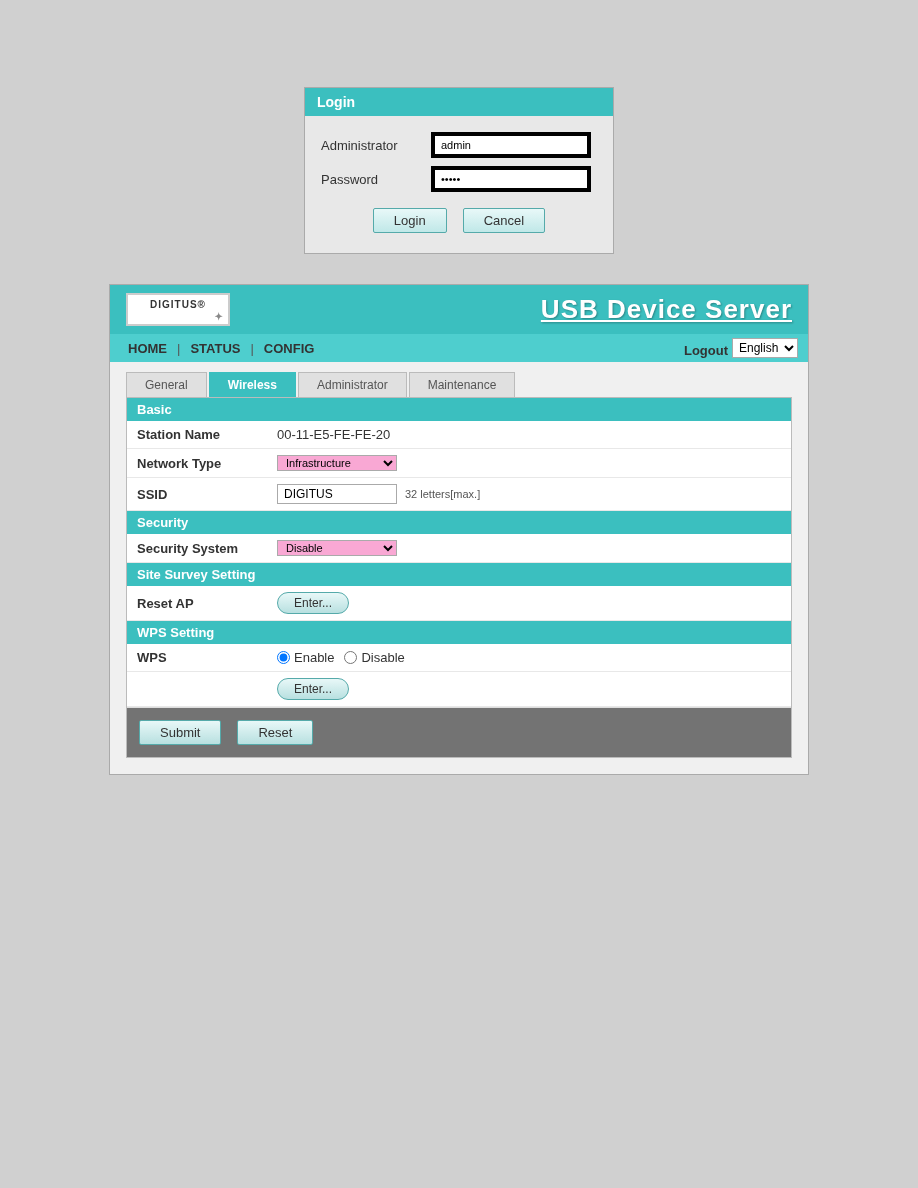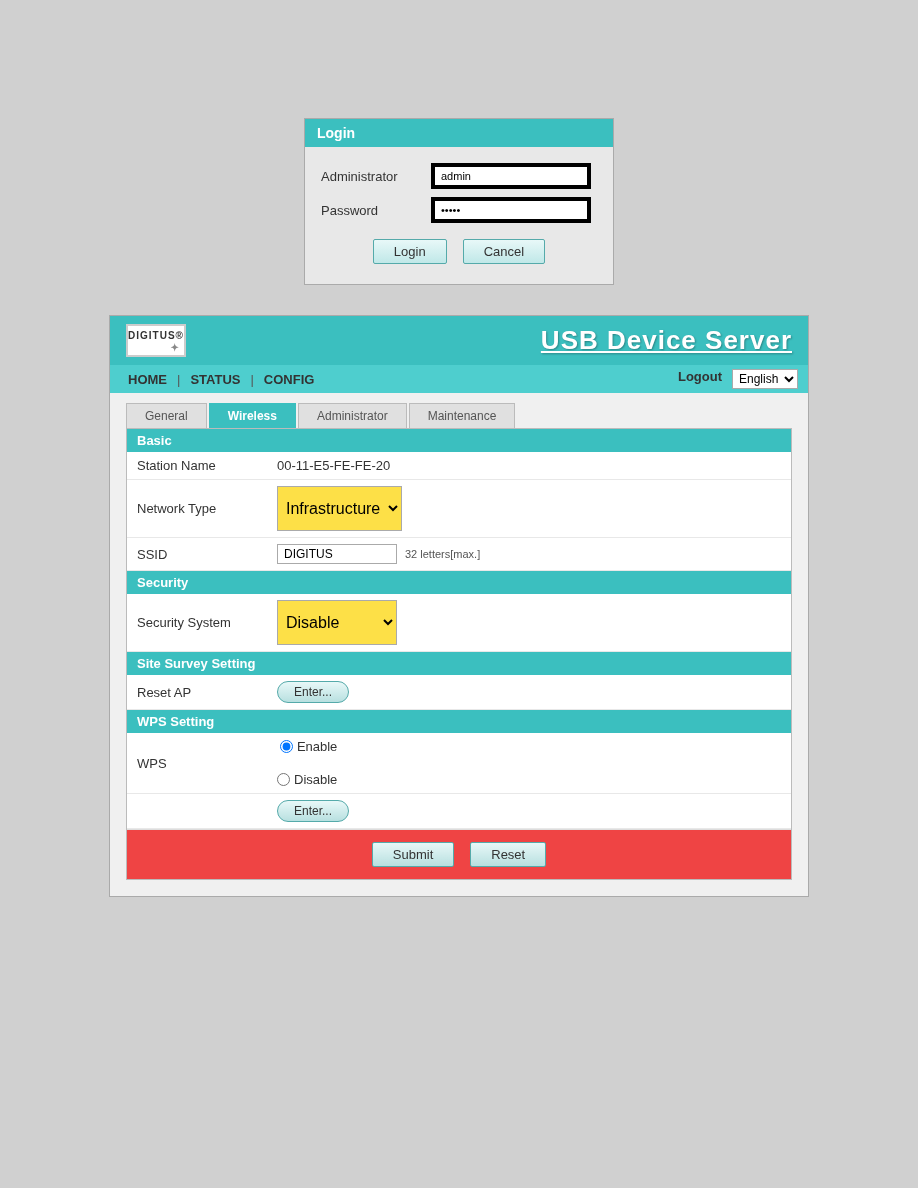--- a/index.html
+++ b/index.html
@@ -8,21 +8,21 @@
       font-family: Arial, sans-serif;
       font-size: 13px;
       width: 918px;
       min-height: 1188px;
     }
 
     
     .login-overlay {
       display: flex;
       justify-content: center;
-      padding-top: 118px;
+      padding-top: 87px;
       margin-bottom: 30px;
     }
     .login-box {
       background: #e8e8e8;
       border: 1px solid #aaa;
       width: 310px;
       padding-bottom: 20px;
     }
     .login-title {
       background: #3bbfbf;
@@ -77,21 +77,21 @@
     .ds-header {
       background: #3bbfbf;
       display: flex;
       align-items: center;
       padding: 8px 16px;
       justify-content: space-between;
     }
     .ds-logo {
       background: white;
       border: 2px solid #ccc;
-      padding: 4px 0;
+      padding: 4px 22px;
       font-size: 18px;
       font-weight: bold;
       color: #333;
       letter-spacing: 1px;
       position: relative;
       text-align: right;
     }
     .ds-logo span {
       font-size: 10px;
       vertical-align: super;
@@ -121,22 +121,22 @@
       cursor: pointer;
       text-decoration: none;
     }
     .ds-nav-separator {
       color: #555;
       padding: 0 2px;
     }
     .ds-nav-right {
       margin-left: auto;
       display: flex;
-      align-items: flex-start;
-      gap: 10px;
+      align-items: flex-end;
+      gap: 4px;
     }
     .ds-logout {
       color: #333;
       font-weight: bold;
       font-size: 13px;
       cursor: pointer;
     }
     .ds-lang-select {
       font-size: 12px;
       border: 1px solid #aaa;
@@ -191,30 +191,31 @@
       border-bottom: 1px solid #e8e8e8;
     }
     .ds-row:last-child {
       border-bottom: none;
     }
     .ds-row-label {
       width: 140px;
       color: #333;
       font-size: 13px;
       flex-shrink: 0;
+      font-weight: bold;
     }
     .ds-row-value {
       color: #333;
       font-size: 13px;
     }
     .ds-select {
-      font-size: 16px;
-      border: 1px solid #aaa;
-      background: #fde047;
-      padding: 12px 4px;
+      font-size: 11px;
+      border: 1px solid #aaa;
+      background: #f9a8d4;
+      padding: 0 4px;
       min-width: 120px;
     }
     .ds-input-text {
       font-size: 12px;
       border: 1px solid #aaa;
       background: white;
       padding: 2px 6px;
       width: 120px;
     }
     .ds-hint {
@@ -226,46 +227,44 @@
       background: linear-gradient(to bottom, #e8f8f8, #b8e0e0);
       border: 1px solid #5aa;
       color: #333;
       padding: 3px 16px;
       cursor: pointer;
       font-size: 12px;
       border-radius: 11px;
     }
     .radio-group {
       display: flex;
-      align-items: flex-end;
-      gap: 18px;
-      flex-direction: column;
+      align-items: center;
+      gap: 10px;
     }
     .radio-item {
       display: flex;
       align-items: center;
       gap: 4px;
       font-size: 13px;
       color: #333;
     }
     .btn-submit, .btn-reset {
       background: linear-gradient(to bottom, #e8f8f8, #b8e0e0);
       border: 1px solid #5aa;
       color: #333;
       padding: 4px 20px;
       cursor: pointer;
       font-size: 13px;
       border-radius: 2px;
     }
     .bottom-buttons {
       display: flex;
-      justify-content: center;
       gap: 16px;
       padding: 12px;
-      background: #ef4444;
+      background: #737373;
       border-top: 1px solid #ddd;
     }
     .device-server-wrapper {
       position: relative;
       width: 700px;
       margin: 0 auto;
     }
   </style>
 </head>
 <body>

